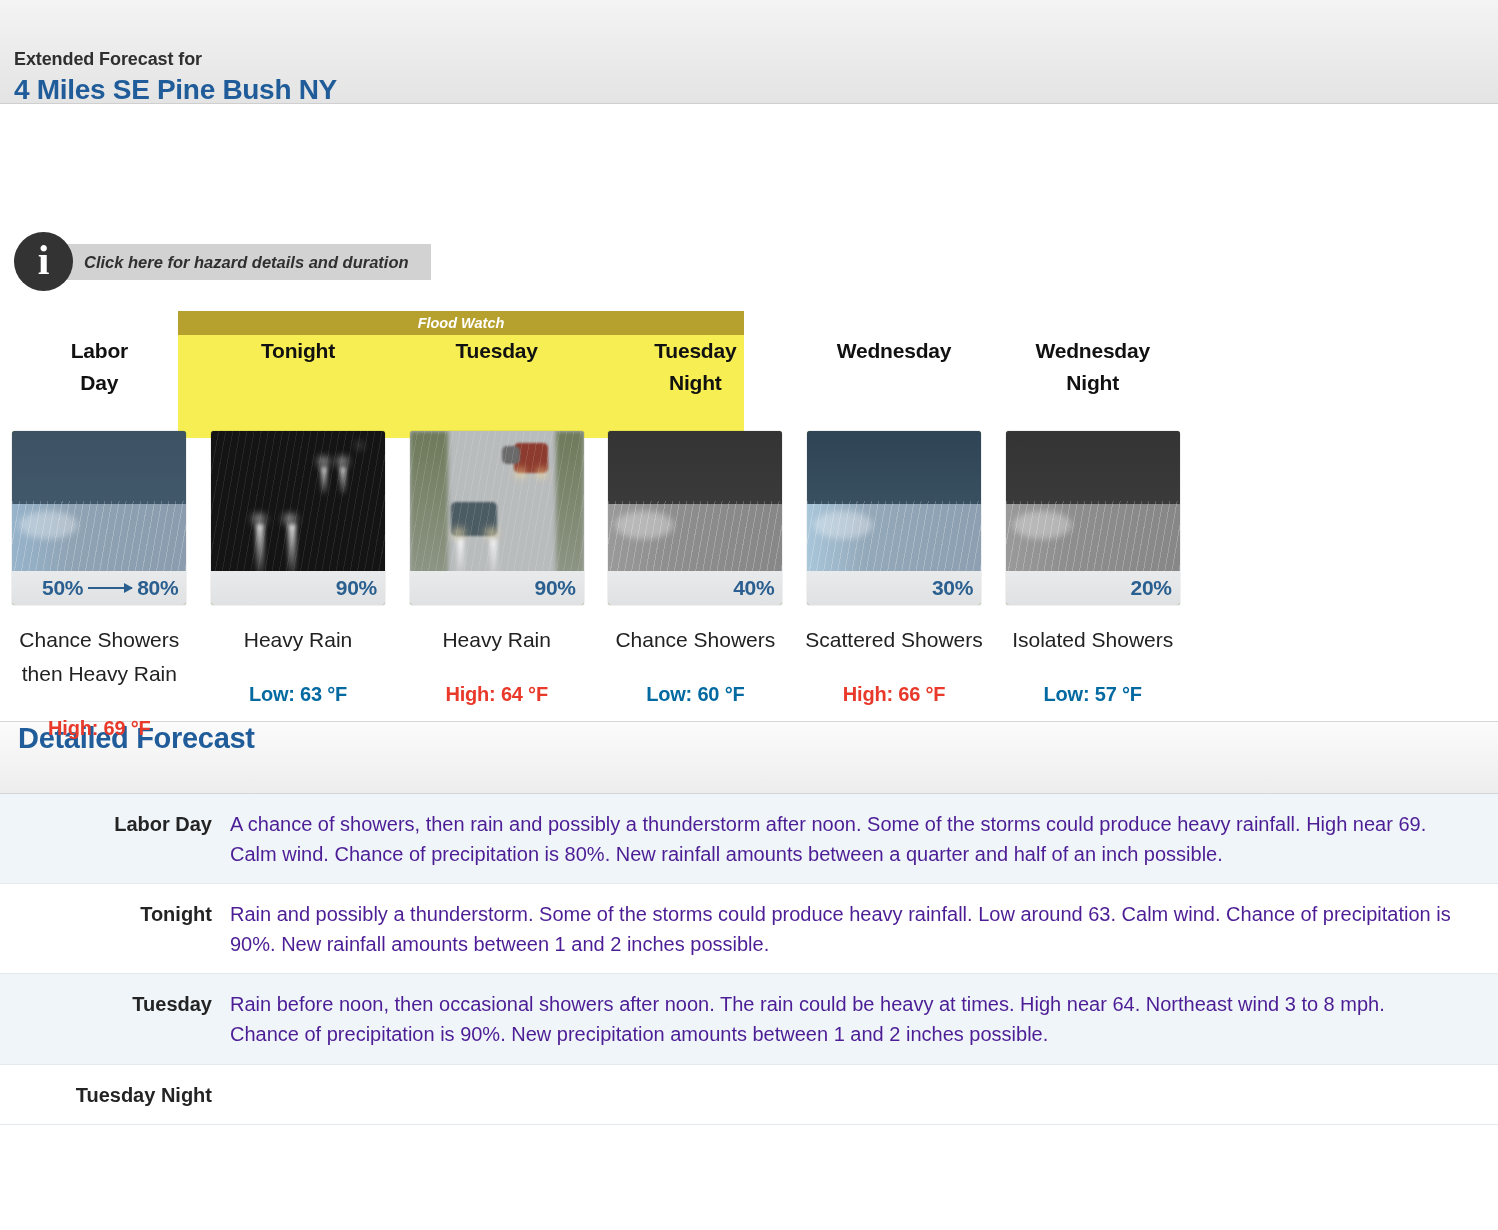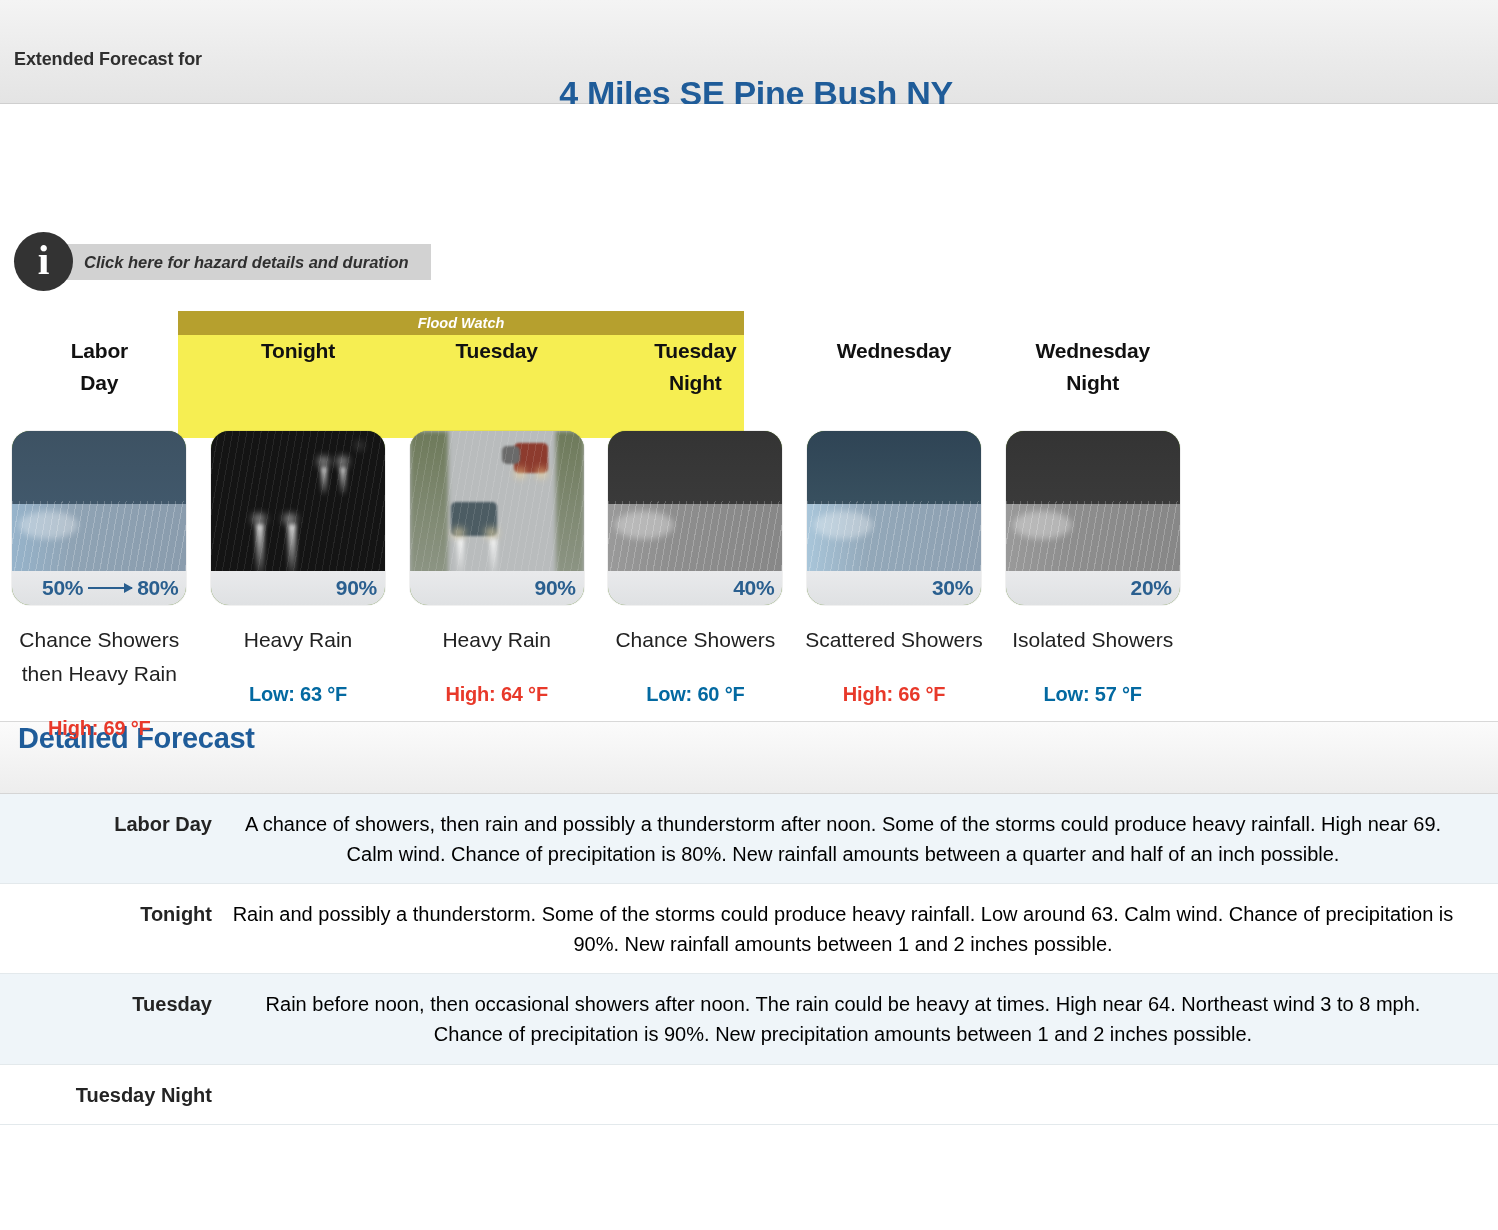--- a/index.html
+++ b/index.html
@@ -22,27 +22,26 @@
   }
   .header-sub {
     font-size: 18px;
     font-weight: bold;
     color: #2f2f2f;
     letter-spacing: -0.1px;
     line-height: 1.2;
     margin-top: 33px;
   }
   .header-title {
-    font-size: 34px;
+    font-size: 28px;
     font-weight: bold;
     color: #1f5c99;
     line-height: 1.25;
     margin-top: 1px;
     letter-spacing: -0.3px;
-    text-align: center;
   }
 
   
   .forecast-panel {
     position: relative;
     height: 618px;
     border-bottom: 1px solid #d8d8d8;
     background: #fff;
   }
 
@@ -124,21 +123,21 @@
     text-align: center;
     line-height: 1.52;
     min-height: 96px;
     letter-spacing: -0.2px;
   }
 
   
   .wx-icon {
     width: 174px;
     height: 174px;
-    border-radius: 18px;
+    border-radius: 3px;
     position: relative;
     overflow: hidden;
     background: #4d7c0f;
     box-shadow: 0 0 0 1px rgba(0,0,0,0.06);
   }
   .wx-sky { position: absolute; left: 0; right: 0; top: 0; height: 42%; }
   .wx-ground { position: absolute; left: 0; right: 0; top: 42%; bottom: 26px; }
   .wx-streaks {
     position: absolute; left: 0; right: 0; top: 40%; bottom: 26px;
     background-image: repeating-linear-gradient(
@@ -258,24 +257,23 @@
     text-align: right;
     padding-right: 18px;
     font-size: 20px;
     font-weight: bold;
     color: #242424;
     line-height: 1.48;
   }
   .detail-body {
     flex: 1;
     font-size: 20px;
-    color: #000000;
+    color: #4c1d95;
     line-height: 1.48;
     padding-right: 30px;
-    text-align: center;
   }
 </style>
 </head>
 <body>
 
 <div class="page-header">
   <div class="header-sub">Extended Forecast for</div>
   <div class="header-title">4 Miles SE Pine Bush NY</div>
 </div>
 

